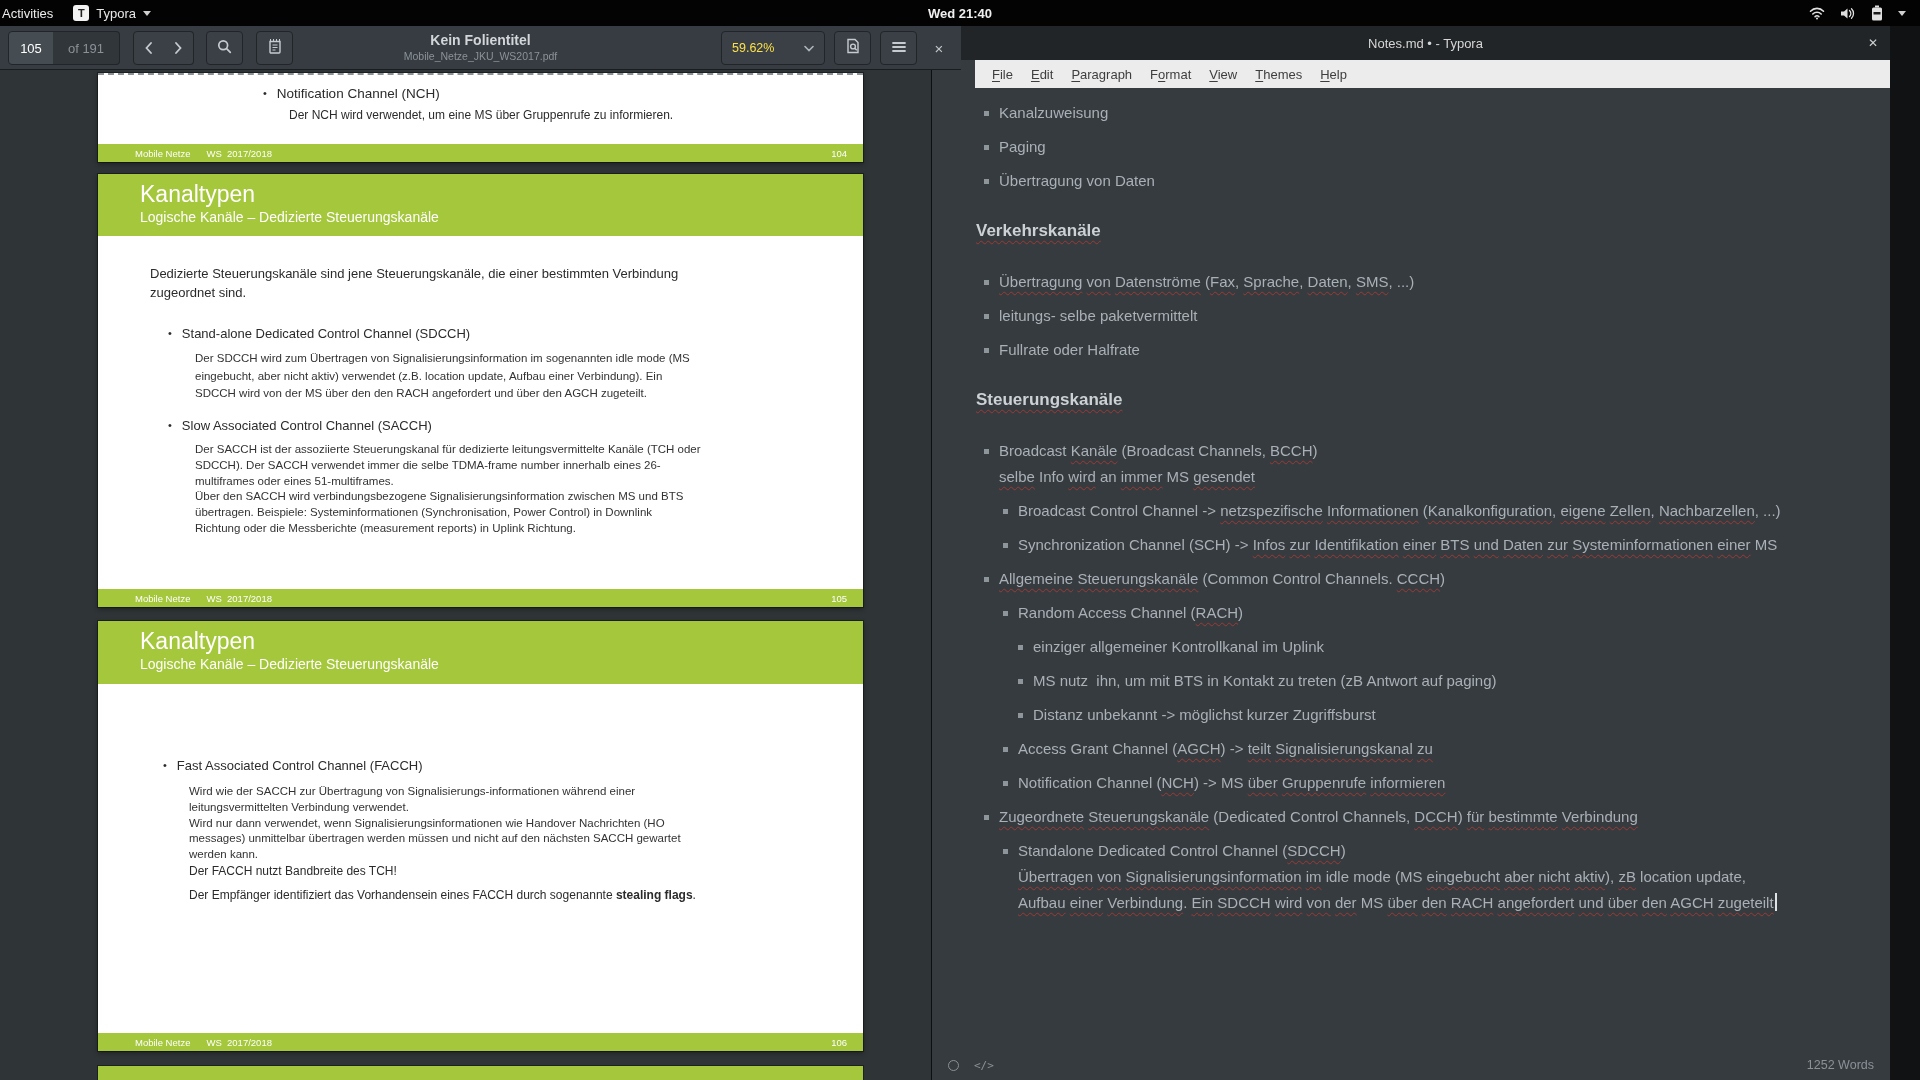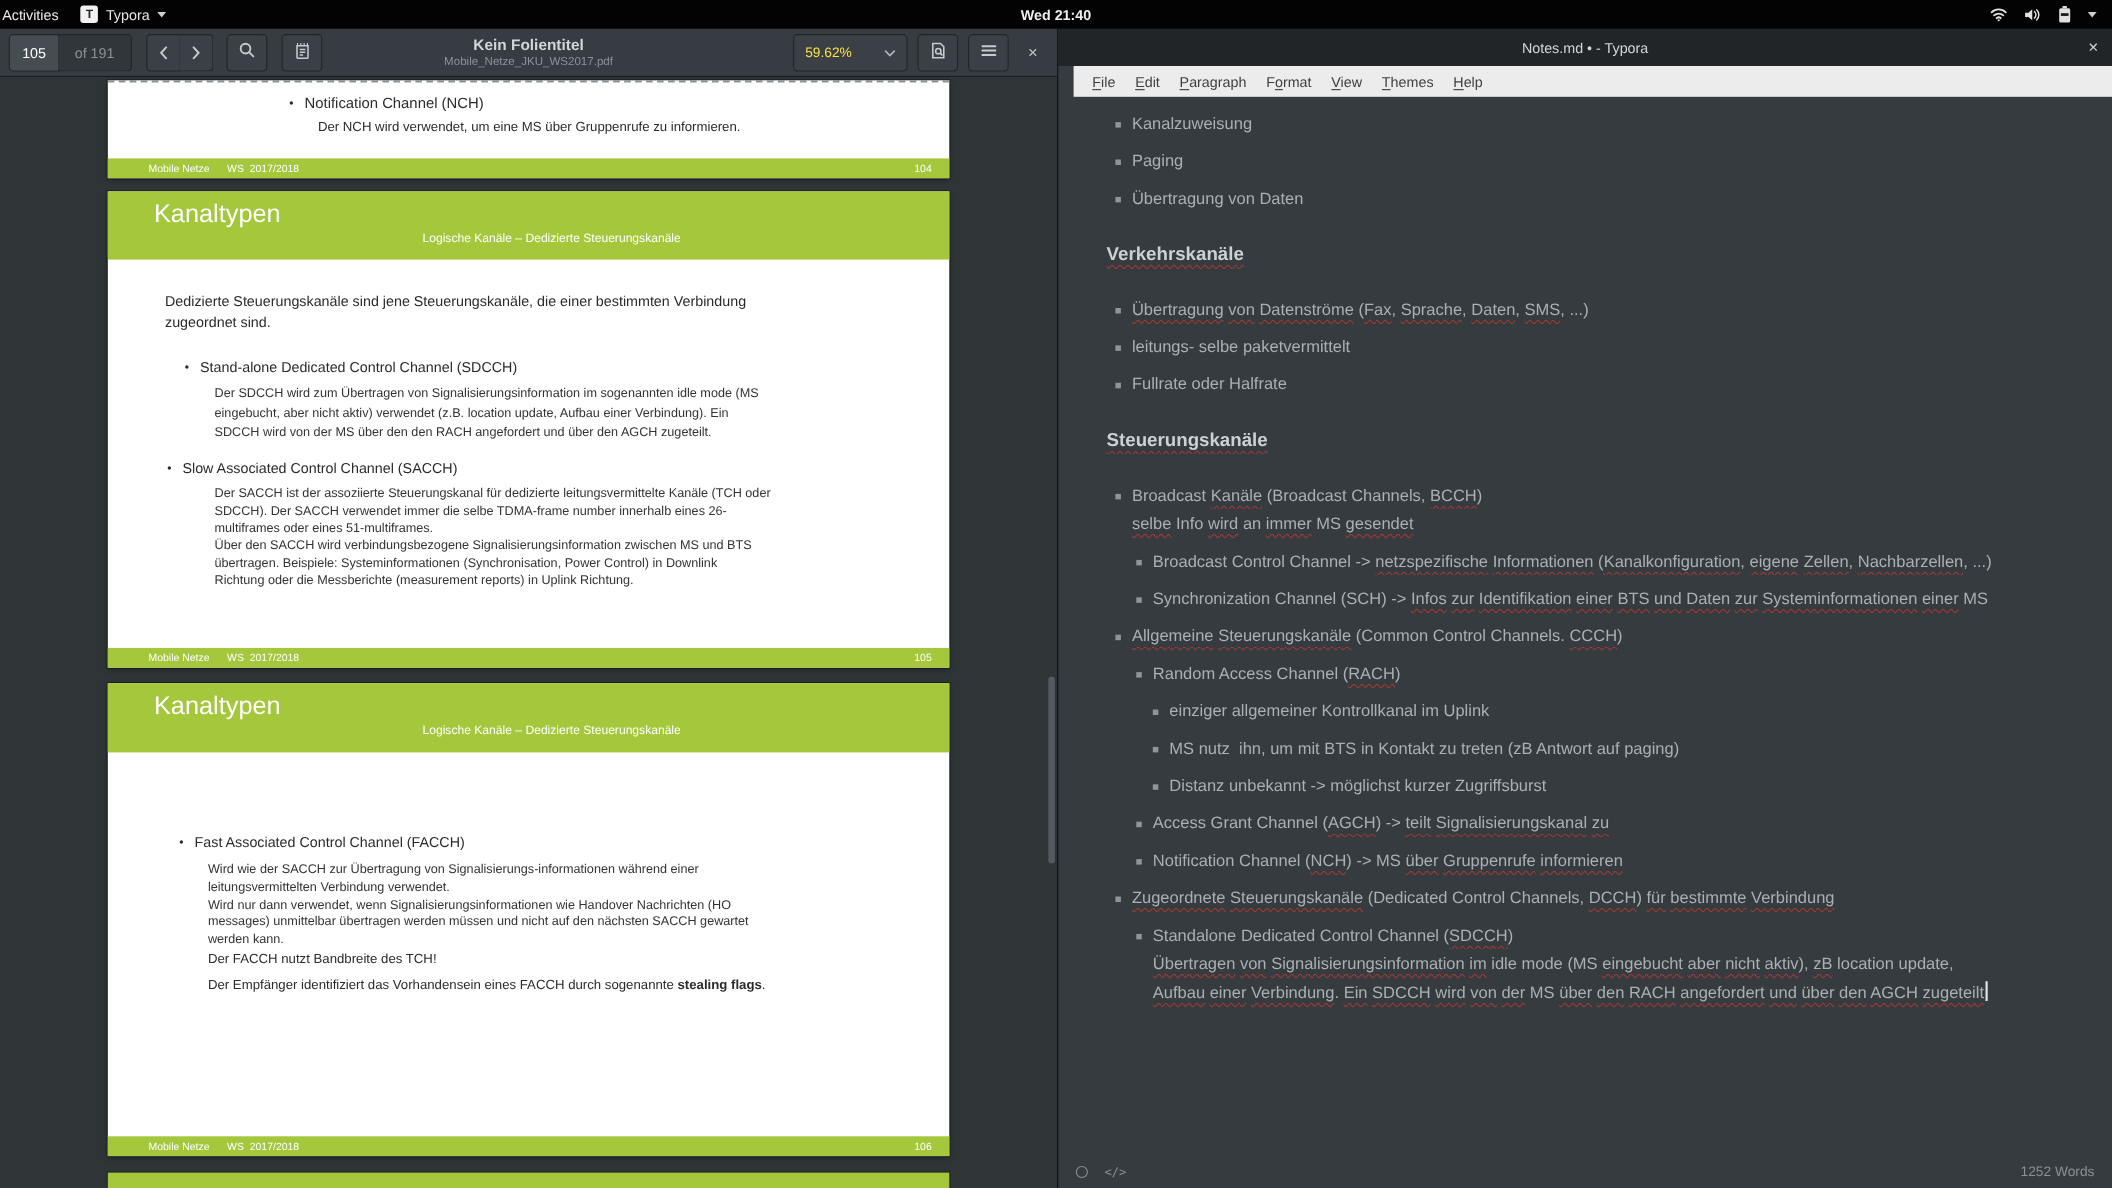--- a/index.html
+++ b/index.html
@@ -50,45 +50,45 @@
            box-shadow:0 0 0 1px rgba(0,0,0,.35), 0 2px 5px rgba(0,0,0,.4); color:#2b2b2b; }
   .slide-104 { top:3px; height:89px; border-top:2px dashed #8d9296; }
   .slide-105 { top:104px; height:433px; }
   .slide-106 { top:551px; height:430px; }
   .slide-sliver { position:absolute; left:98px; width:765px; top:996px; height:20px; background:#a5c73c;
                   box-shadow:0 0 0 1px rgba(0,0,0,.35); }
   .slide-green-head { position:absolute; top:0; left:0; right:0; height:62px; background:#a5c73c;
                       color:#fff; padding:6px 0 0 42px; }
   .slide-106 .slide-green-head { height:63px; }
   .sg-title { font-size:23px; line-height:29px; font-weight:normal; }
-  .sg-sub { font-size:11px; line-height:17px;text-align:center; }
+  .sg-sub { font-size:14px; line-height:17px; }
   .slide-footer { position:absolute; left:0; right:0; bottom:0; height:18px; background:#a5c73c;
                   color:#fff; display:flex; align-items:center; font-size:9.5px; padding:0 16px 0 37px; }
   .sf-course { margin-right:16px; } .sf-term { white-space:pre; } .sf-page { margin-left:auto; }
 
   .s-abs { position:absolute; }
   .bullet-dot { margin-right:10px; font-size:11px; vertical-align:1px; }
   .pre { white-space:pre-line; }
   .s104-bullet { left:165px; top:11px; font-size:13.5px; }
   .s104-text   { left:191px; top:33px; font-size:12px; }
   .s105-intro  { left:52px;  top:90px;  font-size:13px;   line-height:19px; }
   .s105-b1h    { left:70px;  top:152px; font-size:13px; }
   .s105-b1p    { left:97px;  top:176px; font-size:11.5px; line-height:17.5px; color:#333; }
-  .s105-b2h    { left:54px;  top:244px; font-size:13px;text-align:right; }
+  .s105-b2h    { left:70px;  top:244px; font-size:13px;text-align:right; }
   .s105-b2p    { left:97px;  top:268px; font-size:11.5px; line-height:15.8px; color:#333; }
   .s106-bh     { left:65px;  top:137px; font-size:13px; }
   .s106-p1     { left:91px;  top:163px; font-size:11.5px; line-height:15.8px; color:#333; }
   .s106-p2     { left:91px;  top:243px; font-size:12px; }
   .s106-p3     { left:91px;  top:267px; font-size:12px; }
   .pdf-scrollthumb { position:absolute; right:2px; top:545px; width:6px; height:170px;
                      background:#545a60; border-radius:3px; }
 
   
-  .typora-window { position:absolute; left:961px; top:26px; width:959px; height:1054px;
-                   background:#363b40; border-left:1px solid #0d0f10; }
+  .typora-window { position:absolute; left:931px; top:26px; width:959px; height:1054px;
+                   background:#363b40; border-left:1px solid #0d0f10;padding-left:29px; }
   .t-titlebar { height:34px; background:#222527; display:flex; align-items:center; justify-content:center;
                 position:relative; color:#d6d6d6; font-size:13px; }
   .t-close { position:absolute; right:12px; top:0; height:34px; display:flex; align-items:center;
              color:#d0d0d0; font-size:12px; }
   .t-menubar { height:28px; background:#ececec; display:flex; align-items:center; padding-left:8px;
                font-size:13px; color:#3e3e3e;margin-left:14px; }
   .menu-item { padding:0 9px; }
   .menu-item u { text-underline-offset:2px; }
   .t-content { position:absolute; top:62px; left:0; right:0; bottom:30px; overflow:hidden;
                padding:12px 28px 0 44px; color:#a9b0b6; font-size:15px; }

